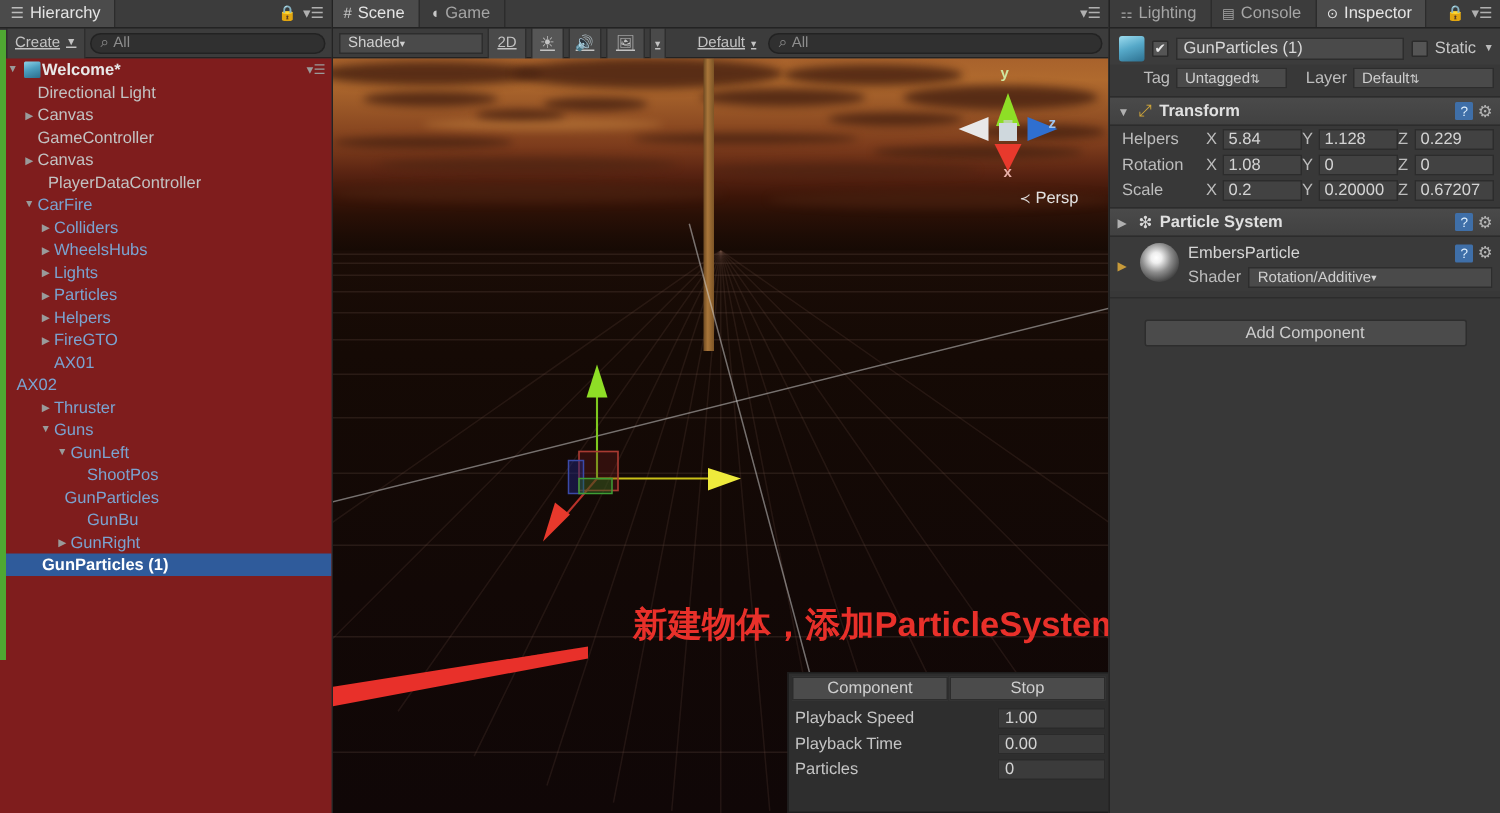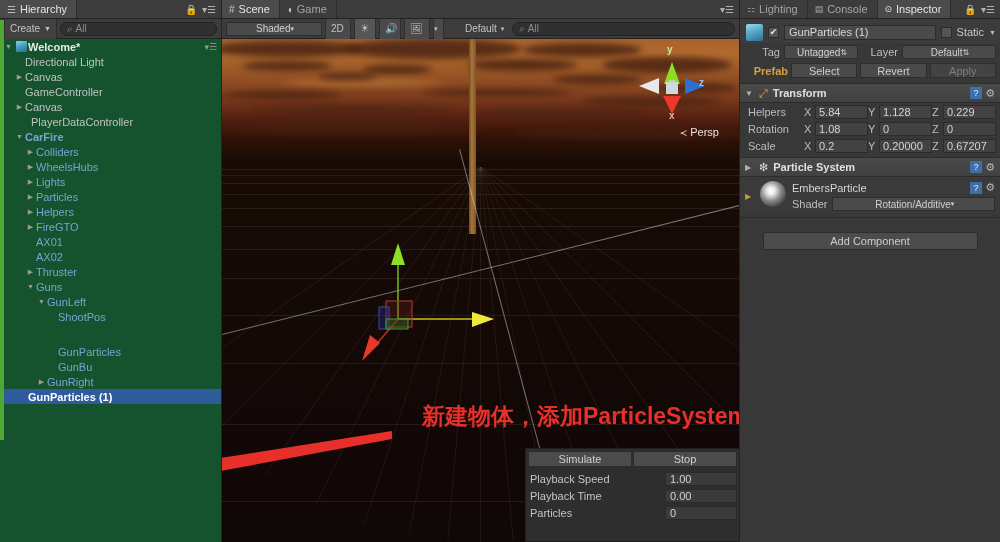--- a/index.html
+++ b/index.html
@@ -30,40 +30,41 @@
 
   .toolrow {
     height: 20px; background: #3c3c3c;
     border-bottom: 1px solid #232323;
     display: flex; align-items: center; gap: 3px; padding: 0 4px;
   }
 
   .btn {
     background: #4a4a4a; border: 1px solid #2e2e2e; border-radius: 2px;
     color: #c3c3c3; font-size: 10px; height: 26px;
-    display: flex; align-items: center; 
+    display: flex; align-items: center; justify-content: center;
     padding: 0 5px;
+    text-decoration: underline;
   }
   .btn.dark { background: #414141; }
   .searchbox {
     background: #303030; border: 1px solid #222; border-radius: 8px;
     height: 14px; display: flex; align-items: center;
     padding: 0 6px; gap: 3px; color: #8d8d8d; font-size: 10px;
   }
 
   
   #hierarchy {
     position: absolute; left: 0; top: 0; width: 222px; height: 542px;
     background: #383838; border-right: 1px solid #232323;
   }
   #greenstrip {
     position: absolute; left: 0; top: 20px; width: 4px; height: 420px;
     background: #4fa832; z-index: 5;
   }
-  #hier-list { position: relative; height: 503px; background: #14532d; overflow: hidden; }
+  #hier-list { position: relative; height: 503px; background: #7f1d1d; overflow: hidden; }
   .hrow {
     height: 15px; display: flex; align-items: center;
     font-size: 11px; color: #c2c2c2; white-space: nowrap;
     padding-right: 4px;
   }
   .hrow.prefab { color: #7ba3d0; }
   .hrow.selected { background: #2f5b9b; color: #ffffff; font-weight: bold; }
   .hrow .arrow {
     width: 11px; text-align: center; font-size: 7px; color: #9a9a9a; flex: 0 0 11px;
   }
@@ -177,21 +178,21 @@
   }
   .namefield {
     flex: 1; height: 15px; background: #4a4a4a; border: 1px solid #2d2d2d;
     color: #d8d8d8; font-size: 11px; display: flex; align-items: center; padding: 0 4px;
   }
   .fieldrow { display: flex; align-items: center; height: 18px; padding: 0 4px; gap: 4px; }
   .flabel { color: #bdbdbd; font-size: 11px; text-align: right; }
   .dd {
     height: 14px; background: #4a4a4a; border: 1px solid #2d2d2d;
     color: #cfcfcf; font-size: 10px; display: flex; align-items: center;
-    justify-content: center; padding: 0 3px 0 5px;
+    justify-content: flex-start; padding: 0 3px 0 5px;
   }
   .prefab-label { color: #d8a23a; font-size: 11px; font-weight: bold; }
   .pf-btn {
     flex: 1; height: 15px; background: #4a4a4a; border: 1px solid #2d2d2d;
     display: flex; align-items: center; justify-content: center;
     font-size: 11px; color: #cdcdcd;
   }
   .pf-btn.disabled { color: #7d7d7d; background: #434343; }
 
   .comp-header {
@@ -284,25 +285,25 @@
             <span>Canvas</span>
           </div>
           <div class="hrow" style="padding-left: 14px;">
             <span class="arrow"></span>
             <span>GameController</span>
           </div>
           <div class="hrow" style="padding-left: 14px;">
             <span class="arrow">▶</span>
             <span>Canvas</span>
           </div>
-          <div class="hrow" style="padding-left: 20px;">
+          <div class="hrow" style="padding-left: 6px; margin-left: 15px;">
             <span class="arrow"></span>
             <span>PlayerDataController</span>
           </div>
-          <div class="hrow prefab" style="padding-left: 14px; font-weight: bold;">
+          <div class="hrow prefab" style="padding-left: 14px;">
             <span class="arrow">▼</span>
             <span>CarFire</span>
           </div>
           <div class="hrow prefab" style="padding-left: 25px;">
             <span class="arrow">▶</span>
             <span>Colliders</span>
           </div>
           <div class="hrow prefab" style="padding-left: 25px;">
             <span class="arrow">▶</span>
             <span>WheelsHubs</span>
@@ -320,41 +321,41 @@
             <span>Helpers</span>
           </div>
           <div class="hrow prefab" style="padding-left: 25px;">
             <span class="arrow">▶</span>
             <span>FireGTO</span>
           </div>
           <div class="hrow prefab" style="padding-left: 25px;">
             <span class="arrow"></span>
             <span>AX01</span>
           </div>
-          <div class="hrow prefab" style="padding-left: 25px;">
+          <div class="hrow prefab" style="">
             <span class="arrow"></span>
             <span>AX02</span>
           </div>
           <div class="hrow prefab" style="padding-left: 25px;">
             <span class="arrow">▶</span>
             <span>Thruster</span>
           </div>
           <div class="hrow prefab" style="padding-left: 25px;">
             <span class="arrow">▼</span>
             <span>Guns</span>
           </div>
           <div class="hrow prefab" style="padding-left: 36px;">
             <span class="arrow">▼</span>
             <span>GunLeft</span>
           </div>
           <div class="hrow prefab" style="padding-left: 47px;">
             <span class="arrow"></span>
             <span>ShootPos</span>
           </div>
-          <div class="hrow prefab" style="padding-left: 47px; margin-top: 20px;">
+          <div class="hrow prefab" style="padding-left: 32px;">
             <span class="arrow"></span>
             <span>GunParticles</span>
           </div>
           <div class="hrow prefab" style="padding-left: 47px;">
             <span class="arrow"></span>
             <span>GunBu</span>
           </div>
           <div class="hrow prefab" style="padding-left: 36px;">
             <span class="arrow">▶</span>
             <span>GunRight</span>
@@ -515,21 +516,21 @@
       <div id="annot">
         <span>新建物体，添加ParticleSystem组件</span>
         <svg id="arrow" viewBox="0 0 230 46">
           <polygon points="230,2 42,33 46,22 24,34 46,45 42,34" fill="#e8302a"></polygon>
           <polygon points="230,2 40,32 48,44 230,10" fill="#e8302a"></polygon>
         </svg>
       </div>
 
       <div id="peffect">
         <div class="pe-btnrow">
-          <div class="pe-btn">Simulate</div>
+          <div class="pe-btn">Component</div>
           <div class="pe-btn">Stop</div>
         </div>
         <div id="pe-rows">
             <div class="pe-row">
               <span class="lbl">Playback Speed</span>
               <span class="val">1.00</span>
             </div>
             <div class="pe-row">
               <span class="lbl">Playback Time</span>
               <span class="val">0.00</span>
@@ -586,26 +587,20 @@
           <span>Untagged</span>
           <span style="font-size:8px;">⇅</span>
         </span>
         <span class="flabel" style="width:36px;">Layer</span>
         <span class="dd" style="flex:1;">
           <span>Default</span>
           <span style="font-size:8px;">⇅</span>
         </span>
       </div>
 
-      <div class="fieldrow" style="height:19px;gap:3px;">
-        <span class="prefab-label" style="width:44px;text-align:right;">Prefab</span>
-        <span class="pf-btn">Select</span>
-        <span class="pf-btn">Revert</span>
-        <span class="pf-btn disabled">Apply</span>
-      </div>
 
       <div class="comp-header" style="margin-top:3px;">
         <span class="foldout">▼</span>
         <span style="font-size:11px;color:#d0a63a;">⤢</span>
         <span class="ctitle">Transform</span>
         <span class="hdr-icons">
           <span class="bookicon">?</span>
           <span class="gearicon">⚙</span>
         </span>
       </div>

